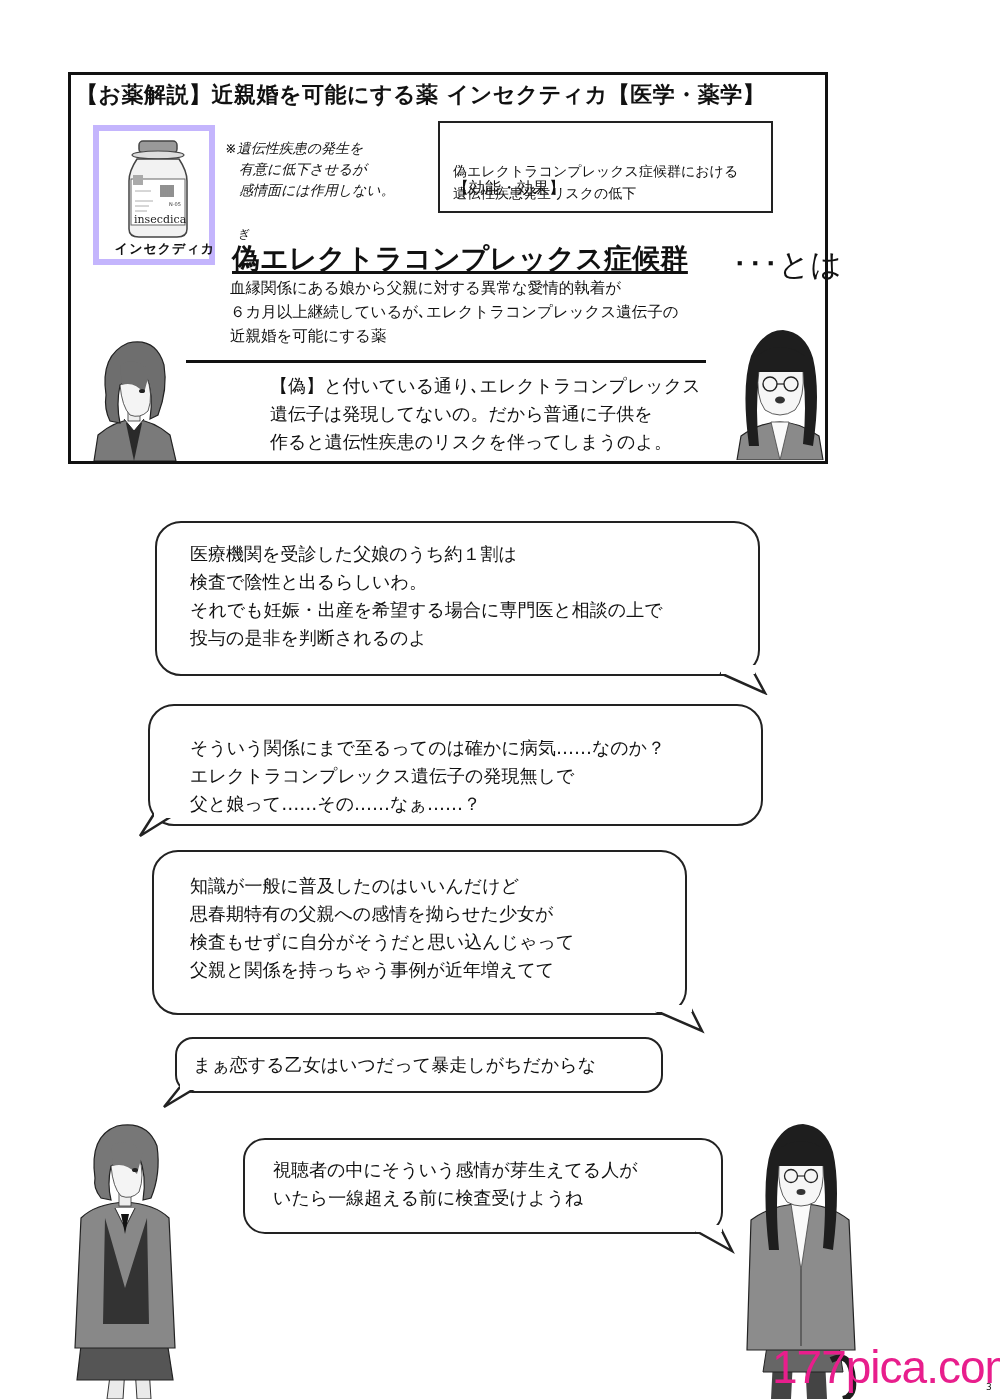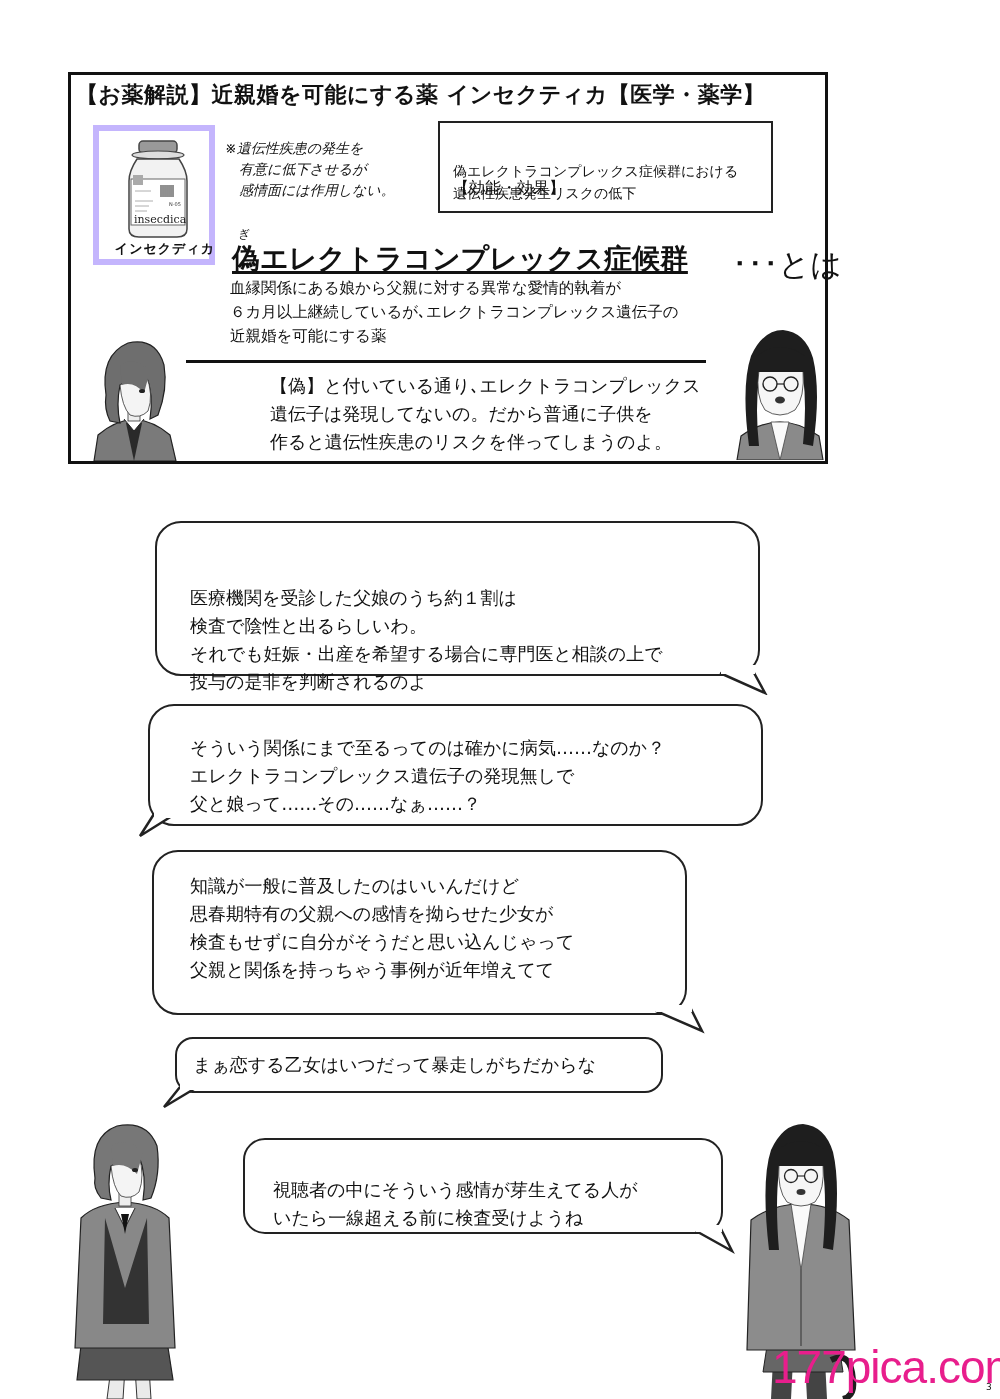--- a/index.html
+++ b/index.html
@@ -115,21 +115,21 @@
     <line x1="44" y1="58" x2="51" y2="58" stroke="#222" stroke-width="1.2"></line>
     <ellipse cx="47" cy="74" rx="5" ry="3.5" fill="#333"></ellipse>
   </svg>
 </div>
 
 <div class="abs bubble" style="left:155px;top:521px;width:605px;height:155px;"></div>
 <svg class="abs" style="left:715px;top:665px;" width="60" height="30" viewBox="0 0 60 30">
   <path d="M5 8 L50 28 L38 6" fill="#fff" stroke="#222" stroke-width="2.5"></path>
   <rect x="6" y="0" width="34" height="9" fill="#fff"></rect>
 </svg>
-<div class="abs bubble-text" style="left:190px;top:540px;margin-top:44px;">医療機関を受診した父娘のうち約１割は
+<div class="abs bubble-text" style="left:190px;top:540px;">医療機関を受診した父娘のうち約１割は
 検査で陰性と出るらしいわ。
 それでも妊娠・出産を希望する場合に専門医と相談の上で
 投与の是非を判断されるのよ</div>
 
 <div class="abs bubble" style="left:148px;top:704px;width:615px;height:122px;"></div>
 <svg class="abs" style="left:136px;top:810px;" width="50" height="30" viewBox="0 0 50 30">
   <path d="M36 6 L4 26 L18 4" fill="#fff" stroke="#222" stroke-width="2.5"></path>
   <rect x="18" y="0" width="22" height="8" fill="#fff"></rect>
 </svg>
 <div class="abs bubble-text" style="left:190px;top:722px;margin-top:12px;">そういう関係にまで至るってのは確かに病気……なのか？
@@ -151,21 +151,21 @@
   <path d="M34 6 L4 24 L20 4" fill="#fff" stroke="#222" stroke-width="2.5"></path>
   <rect x="20" y="0" width="20" height="7" fill="#fff"></rect>
 </svg>
 <div class="abs bubble-text" style="left:193px;top:1051px;">まぁ恋する乙女はいつだって暴走しがちだからな</div>
 
 <div class="abs bubble" style="left:243px;top:1138px;width:480px;height:96px;border-radius:22px;"></div>
 <svg class="abs" style="left:690px;top:1225px;" width="50" height="30" viewBox="0 0 50 30">
   <path d="M6 6 L42 26 L30 2" fill="#fff" stroke="#222" stroke-width="2.5"></path>
   <rect x="6" y="0" width="26" height="7" fill="#fff"></rect>
 </svg>
-<div class="abs bubble-text" style="left:273px;top:1156px;margin-top:20px;">視聴者の中にそういう感情が芽生えてる人が
+<div class="abs bubble-text" style="left:273px;top:1156px;">視聴者の中にそういう感情が芽生えてる人が
 いたら一線超える前に検査受けようね</div>
 
 <div class="abs char" style="left:65px;top:1118px;width:120px;height:281px;">
   <svg width="120" height="281" viewBox="0 0 120 281">
     <path d="M46 250 L42 281 L58 281 L60 250 Z M70 250 L72 281 L86 281 L84 250 Z" fill="#eaeaea" stroke="#333" stroke-width="1"></path>
     <path d="M18 210 L100 210 L108 262 L12 262 Z" fill="#555" stroke="#222" stroke-width="1.2"></path>
     <path d="M16 100 Q30 86 60 84 Q90 86 104 100 L110 230 L10 230 Z" fill="#888" stroke="#222" stroke-width="1.2"></path>
     <path d="M40 100 L60 170 L82 100 L84 206 L38 206 Z" fill="#333"></path>
     <path d="M50 90 L60 110 L70 90" fill="#fff" stroke="#222" stroke-width="1"></path>
     <path d="M56 96 L60 116 L64 96 Z" fill="#111"></path>

